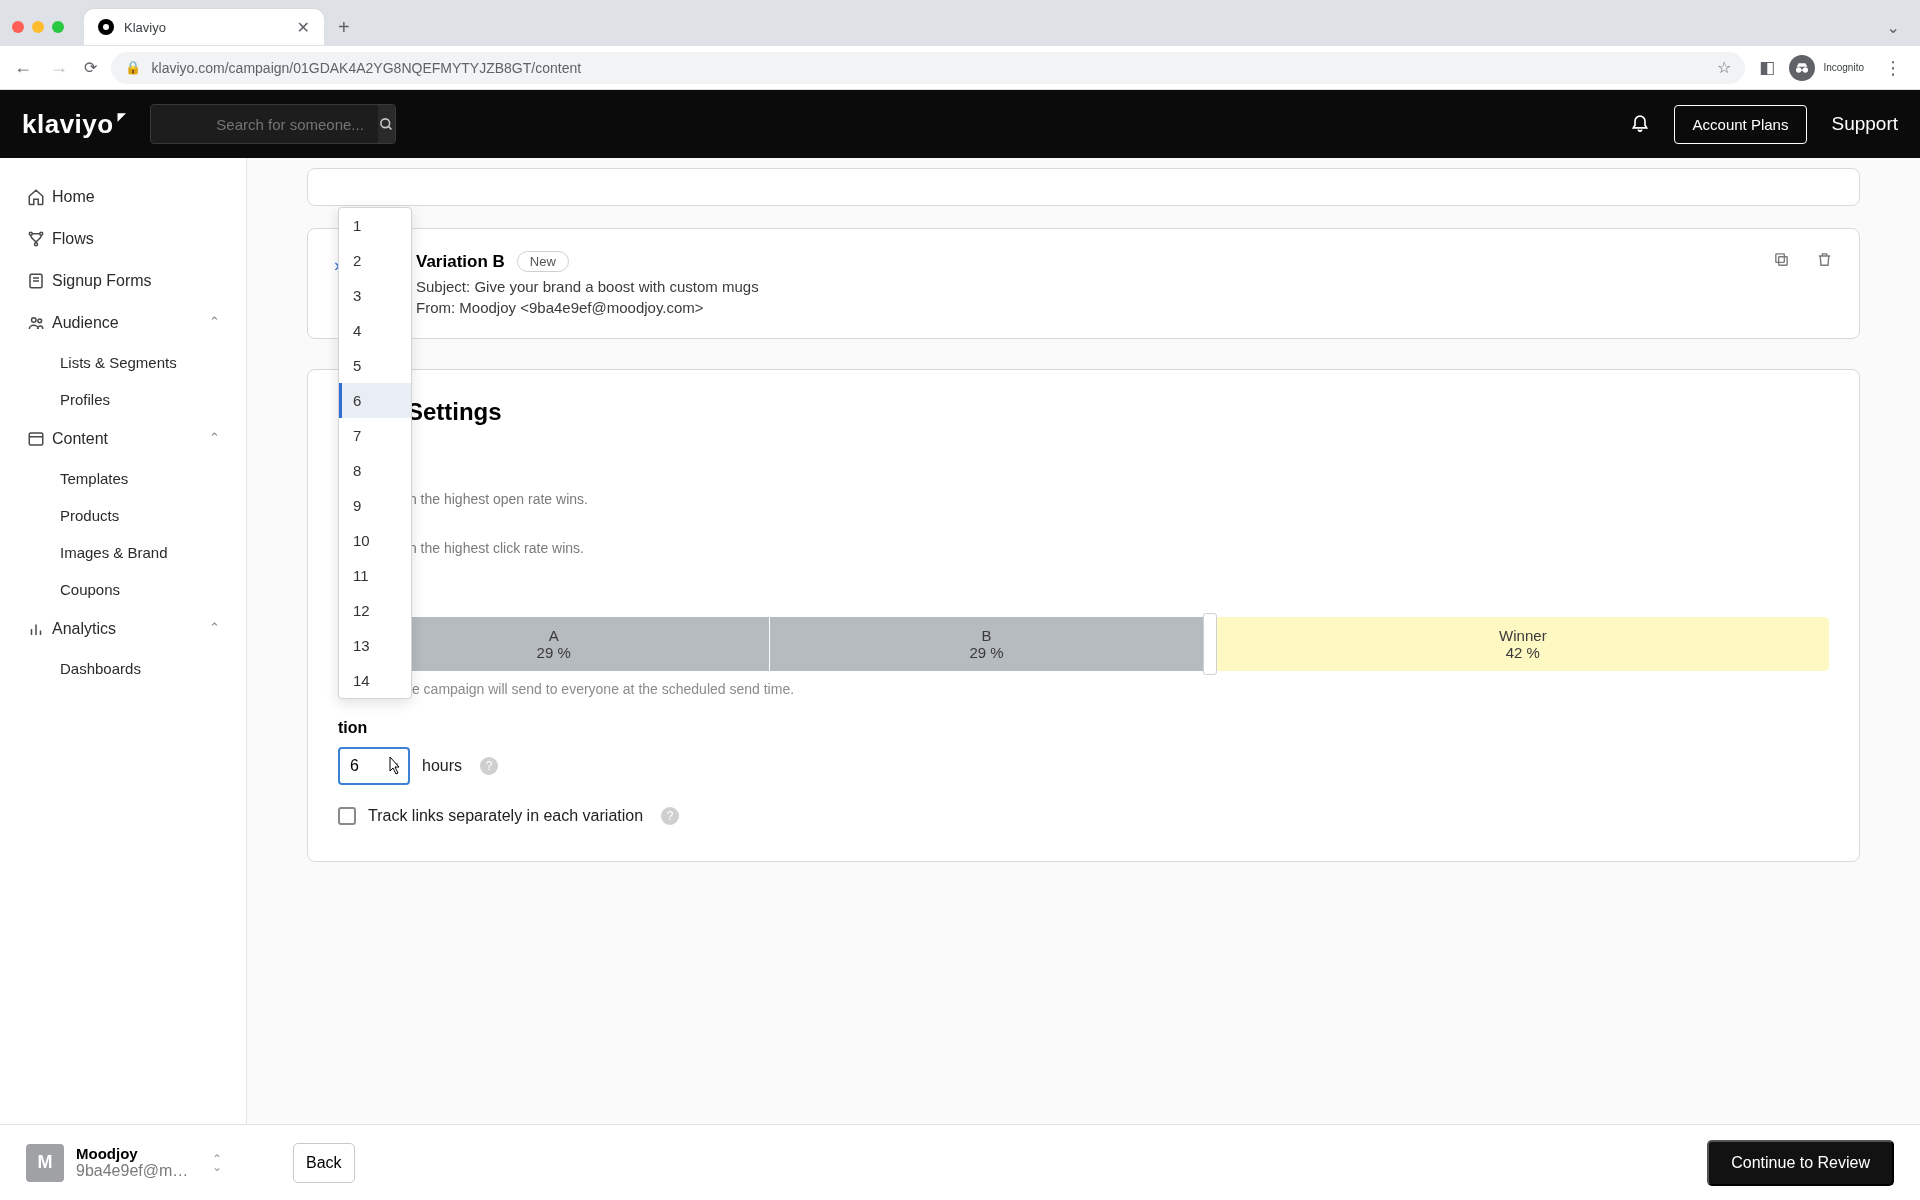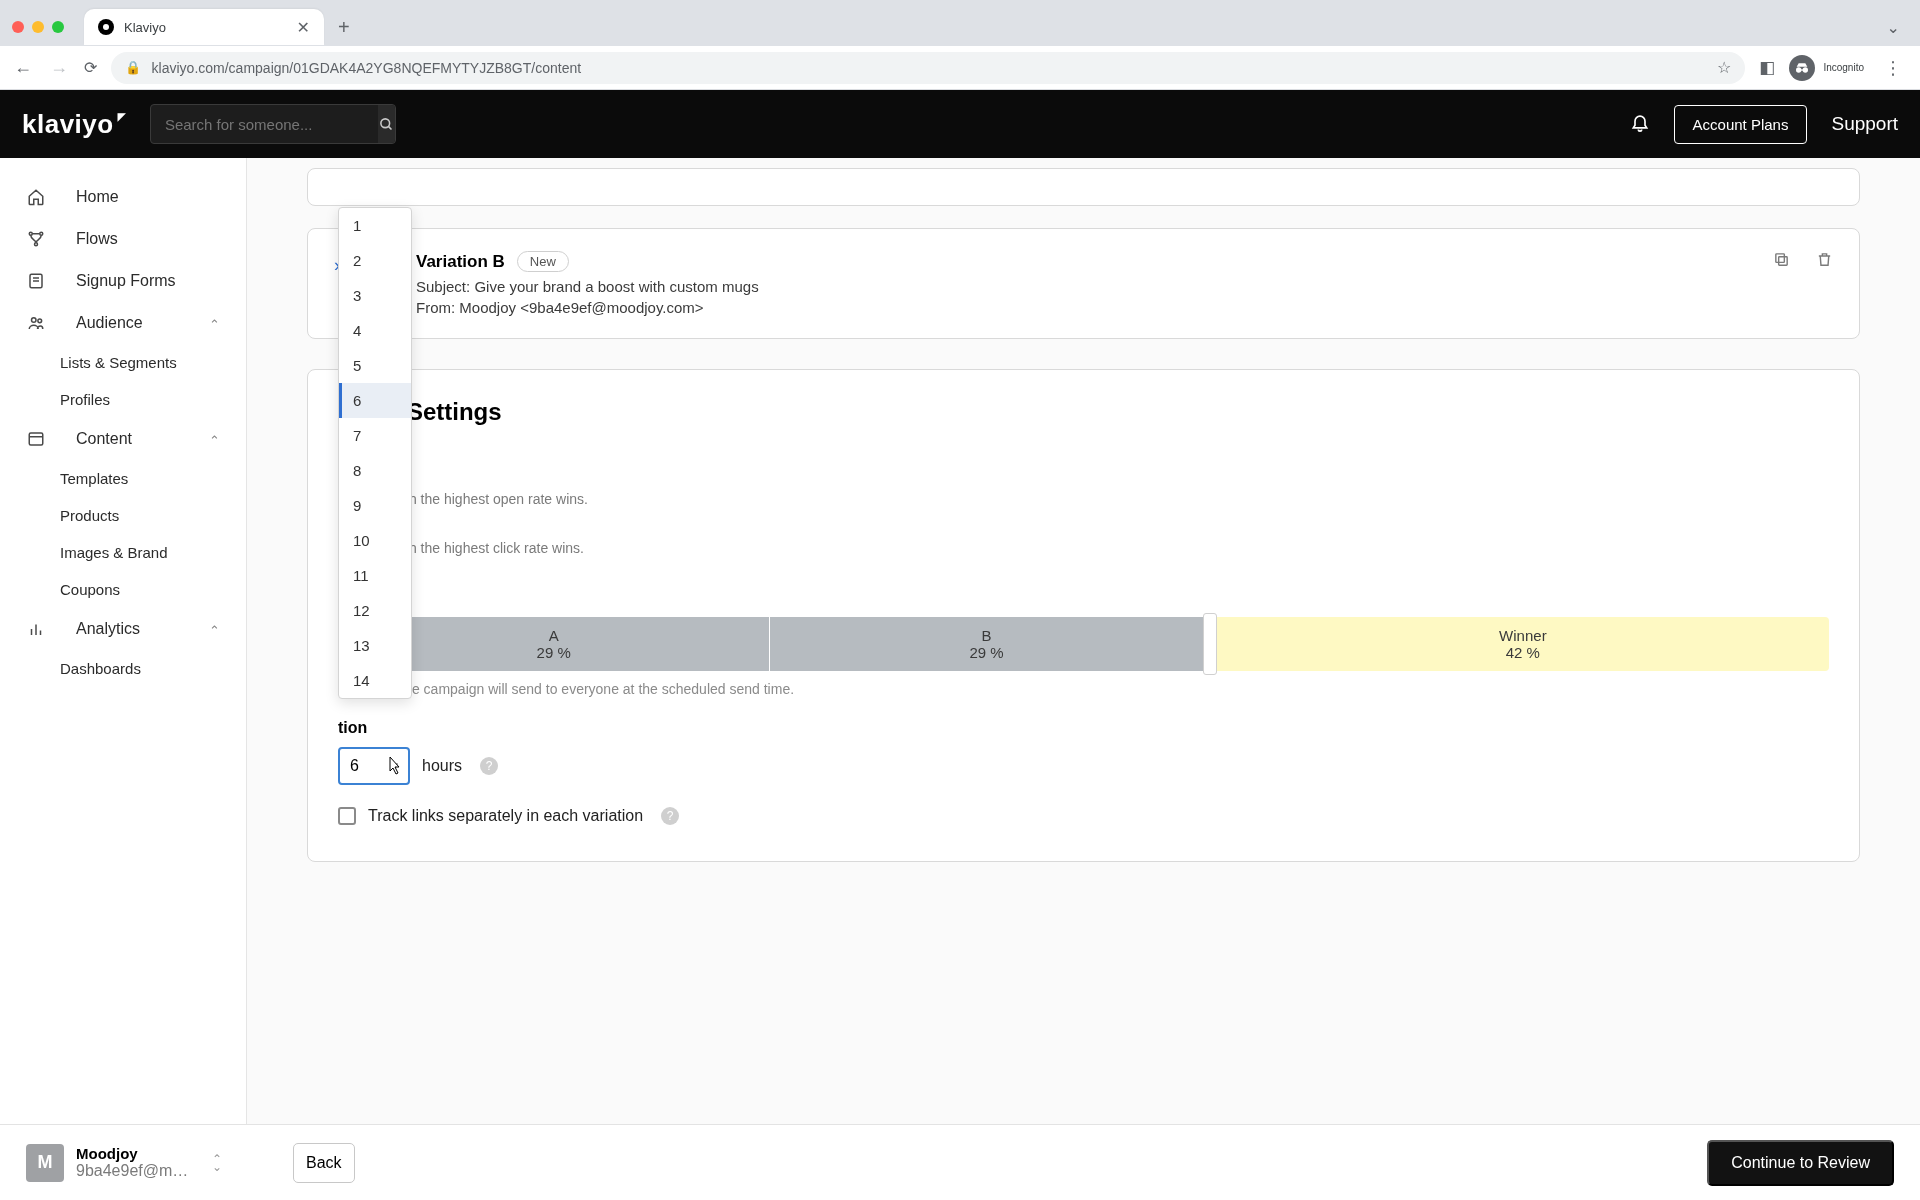--- a/index.html
+++ b/index.html
@@ -33,31 +33,31 @@
 .incog-badge { display:flex; align-items:center; gap:8px; color:#3c4043; font-size:10px; }
 .incog-avatar { width:26px; height:26px; border-radius:50%; background:#5f6368; display:flex; align-items:center; justify-content:center; }
 .incog-avatar svg { width:16px; height:12px; }
 .kebab { color:#5f6368; font-size:18px; padding:0 6px; }
 
 
 .app-header { background:#0b0b0b; height:68px; display:flex; align-items:center; padding:0 22px; gap:24px; }
 .logo { color:#fff; font-weight:600; font-size:26px; letter-spacing:0.5px; display:flex; align-items:center; gap:4px; }
 .logo-mark { font-size:10px; transform:translateY(-8px); }
 .search-wrap { display:flex; align-items:center; background:#1d1d1d; border:1px solid #3a3a3a; border-radius:4px; height:40px; width:246px; }
-.search-input { background:transparent; border:none; color:#c9c9c9; padding:0 14px; font-size:15px; flex:1; outline:none; }
+.search-input { background:transparent; border:none; color:#c9c9c9; padding:0 14px; font-size:15px; flex:1; outline:none;text-align:right; }
 .search-btn { width:40px; height:100%; background:#2a2a2a; display:flex; align-items:center; justify-content:center; color:#c9c9c9; border-radius:0 4px 4px 0; }
 .header-spacer { flex:1; }
 .bell { color:#fff; font-size:18px; }
 .account-plans { border:1px solid #fff; color:#fff; padding:10px 18px; border-radius:4px; font-size:15px; font-weight:500; }
 .support { color:#fff; font-size:19px;text-align:center; }
 
 
 .app-body { display:flex; height:calc(100% - 46px - 44px - 68px - 76px); }
 .sidebar { width:247px; background:#fff; border-right:1px solid #e5e5e5; padding:18px 12px; overflow:hidden; }
-.side-item { display:flex; align-items:flex-end; gap:30px; padding:12px 14px; border-radius:6px; color:#2b2b2b; font-size:16px; cursor:pointer; }
+.side-item { display:flex; align-items:flex-start; gap:6px; padding:12px 14px; border-radius:6px; color:#2b2b2b; font-size:16px; cursor:pointer; }
 .side-item.active { background:#ececec; font-weight:600; }
 .side-item .chev { margin-left:auto; color:#8a8a8a; font-size:13px; }
 .side-sub { padding:10px 14px 10px 48px; color:#2b2b2b; font-size:15px; cursor:pointer; }
 .side-icon { width:20px; display:flex; justify-content:center; color:#4a4a4a; }
 
 .main { flex:1; background:#fafafa; overflow:hidden; position:relative; }
 .content-inner { padding:0 60px; position:relative; }
 
 
 .var-card-top { border:1px solid #d9d9d9; border-radius:8px; background:#fff; margin-top:10px; height:38px; }

